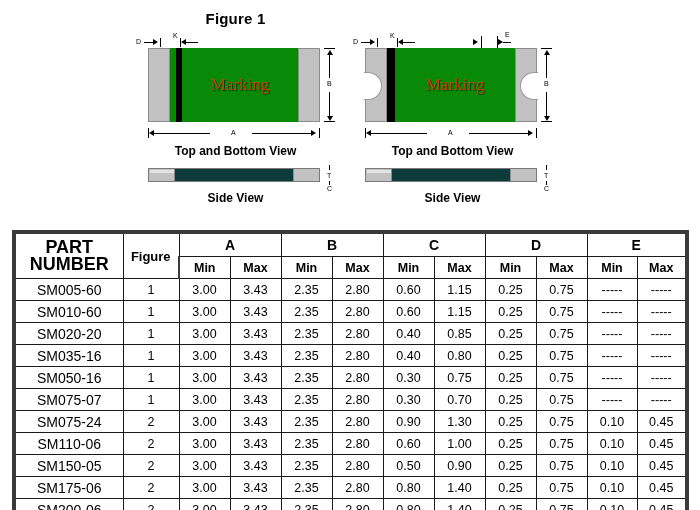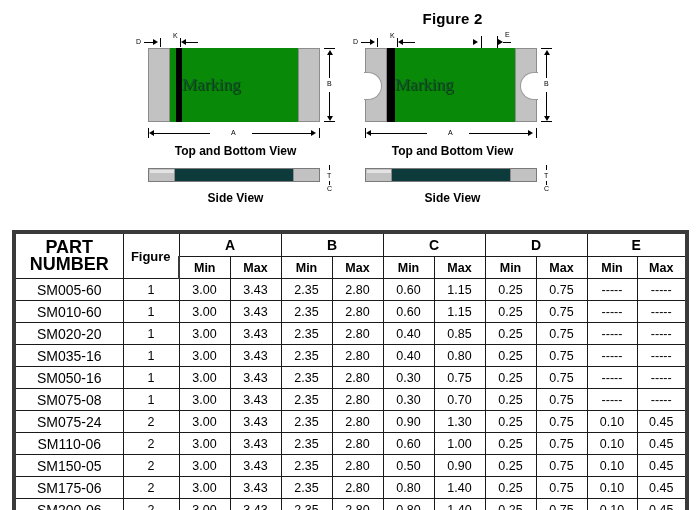--- a/index.html
+++ b/index.html
@@ -71,22 +71,22 @@
     position: absolute;
     top: 0;
     height: 74px;
     background: #000000;
   }
   .dev-marking {
     position: absolute;
     top: 0;
     height: 74px;
     line-height: 74px;
-    text-align: left;
-    color: #14532d;
+    text-align: center;
+    color: #c2410c;
     font-family: "Liberation Serif", serif;
     font-size: 17px;
     text-shadow: 1px 1px 0 #004400;
     white-space: nowrap;
   }
   
   .notch {
     position: absolute;
     width: 17px;
     height: 26px;
@@ -235,20 +235,21 @@
   table.spec tr td:last-child, table.spec tr th:last-child { border-right: 2px solid #3a3a3a; }
   table.spec tr:last-child td { border-bottom: 2px solid #3a3a3a; }
 </style>
 </head>
 <body>
 
 <div id="figures">
 
   <div class="figure-block" id="figure-1-block">
 
+    <div class="fig-title">Figure 1</div>
 
     <div class="dim-label" style="left:8px; top:38px;">D</div>
     <div class="hline" style="left:16px; top:42px; width:12px;"></div>
     <div class="arrow-r" style="left:25px; top:39px;"></div>
     <div class="tick" style="left:32px; top:38px;"></div>
 
     <div class="tick" style="left:52px; top:38px;"></div>
     <div class="arrow-l" style="left:53px; top:39px;"></div>
     <div class="hline" style="left:58px; top:42px; width:12px;"></div>
     <div class="dim-label" style="left:45px; top:32px;">K</div>
@@ -288,21 +289,20 @@
     <div class="dim-label" style="left:199px; top:172px;">T</div>
     <div class="dim-label" style="left:199px; top:185px;">C</div>
     <div class="vline" style="left:201px; top:165px; height:5px;"></div>
     <div class="vline" style="left:201px; top:181px; height:4px;"></div>
 
     <div class="view-caption" id="f1-sidecap">Side View</div>
   </div>
 
   <div class="figure-block" id="figure-2-block">
 
-    <div class="fig-title">Figure 2</div>
 
     <div class="dim-label" style="left:8px; top:38px;">D</div>
     <div class="hline" style="left:16px; top:42px; width:12px;"></div>
     <div class="arrow-r" style="left:25px; top:39px;"></div>
     <div class="tick" style="left:32px; top:38px;"></div>
 
     <div class="tick" style="left:52px; top:38px;"></div>
     <div class="arrow-l" style="left:53px; top:39px;"></div>
     <div class="hline" style="left:58px; top:42px; width:12px;"></div>
     <div class="dim-label" style="left:45px; top:32px;">K</div>
@@ -465,21 +465,21 @@
           <td class="cell">2.35</td>
           <td class="cell">2.80</td>
           <td class="cell">0.30</td>
           <td class="cell">0.75</td>
           <td class="cell">0.25</td>
           <td class="cell">0.75</td>
           <td class="cell">-----</td>
           <td class="cell">-----</td>
         </tr>
         <tr>
-          <td class="partcell">SM075-08</td>
+          <td class="partcell">SM075-07</td>
           <td class="cell">1</td>
           <td class="cell">3.00</td>
           <td class="cell">3.43</td>
           <td class="cell">2.35</td>
           <td class="cell">2.80</td>
           <td class="cell">0.30</td>
           <td class="cell">0.70</td>
           <td class="cell">0.25</td>
           <td class="cell">0.75</td>
           <td class="cell">-----</td>

